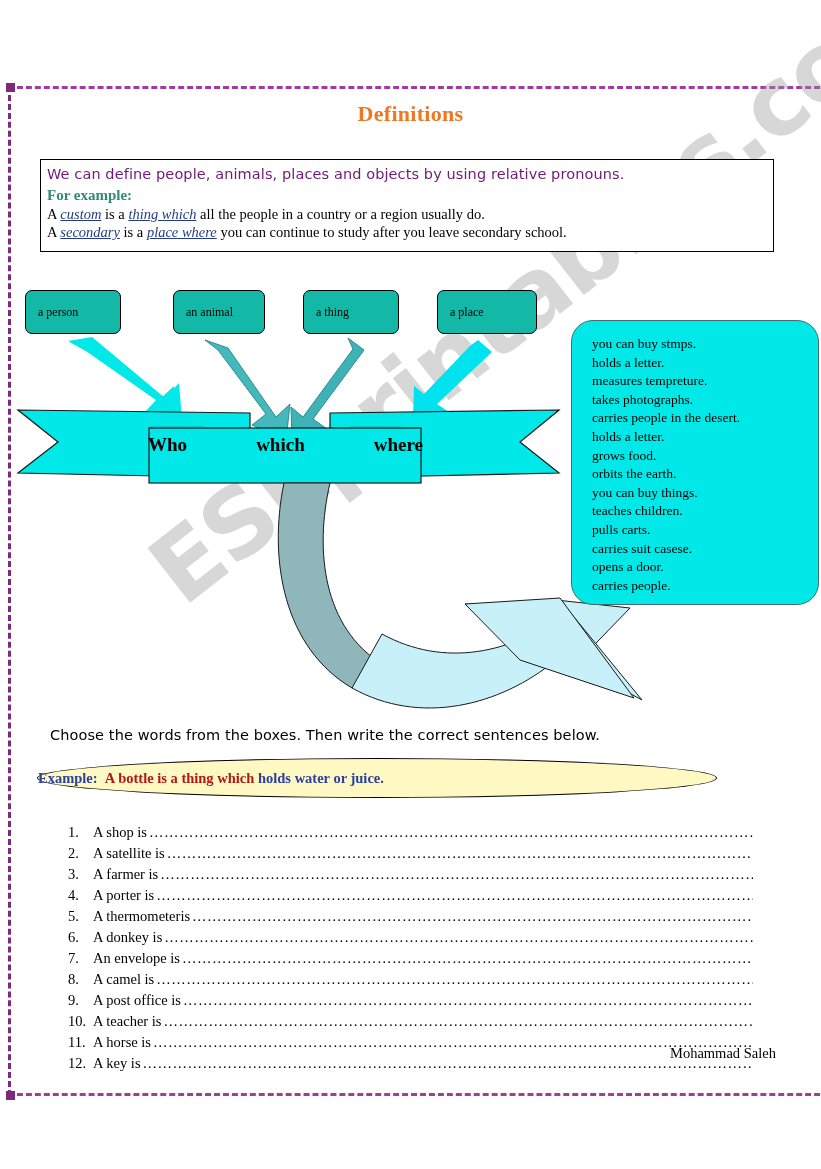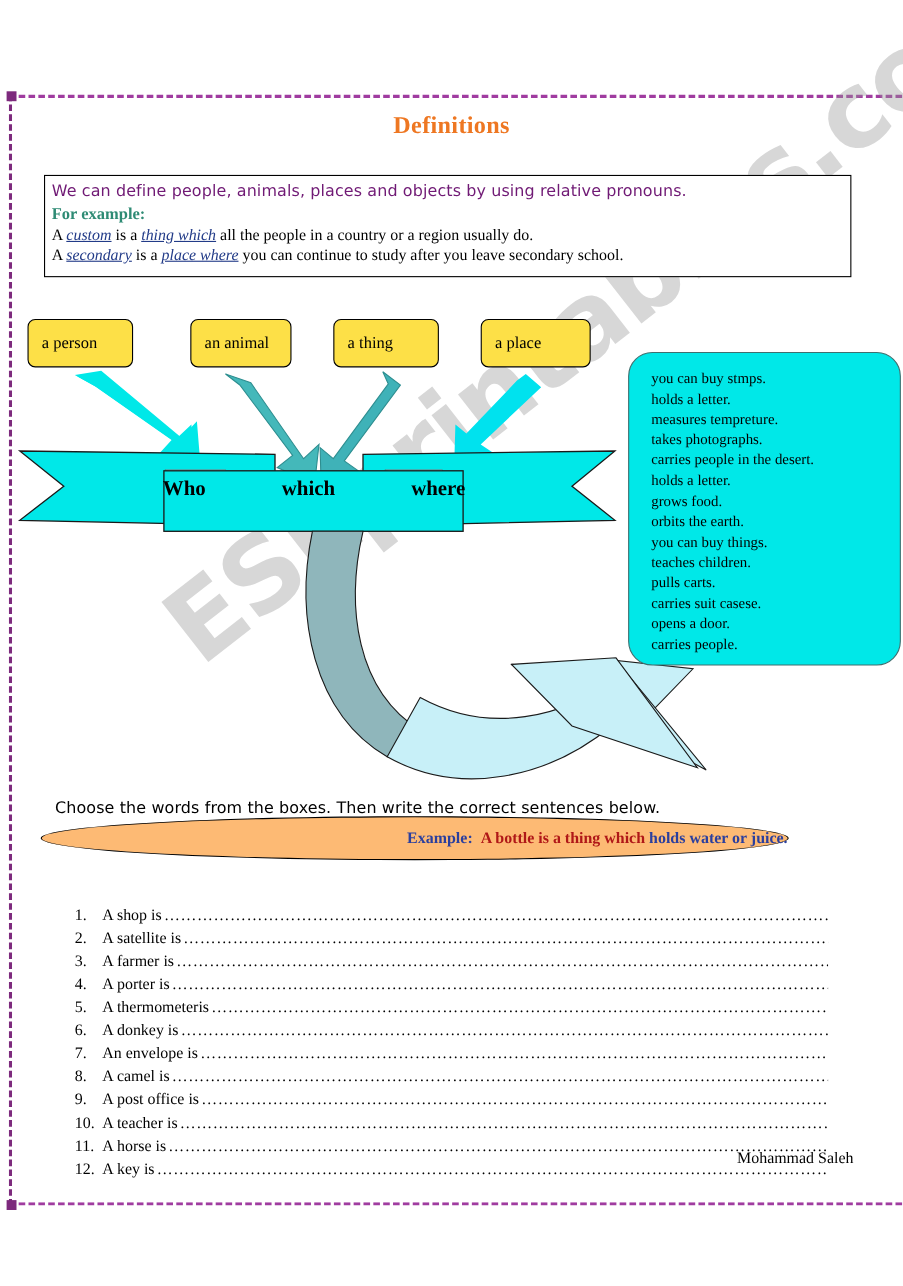--- a/index.html
+++ b/index.html
@@ -112,24 +112,24 @@
     font-style: italic;
     text-decoration: underline;
   }
 
   
   .cat-box {
     position: absolute;
     height: 44px;
     border: 1px solid #000000;
     border-radius: 7px;
-    background: #fde047;
+    background: #14b8a6;
     box-sizing: border-box;
     font-family: "Liberation Serif", serif;
-    font-size: 15px;
+    font-size: 12px;
     color: #000000;
     padding-left: 12px;
     display: flex;
     align-items: center;
   }
   #cat0 { left: 25px;  top: 290px; width: 96px; }
   #cat1 { left: 173px; top: 290px; width: 92px; }
   #cat2 { left: 303px; top: 290px; width: 96px; }
   #cat3 { left: 437px; top: 290px; width: 100px; }
 
@@ -179,30 +179,30 @@
     font-family: "DejaVu Sans", sans-serif;
     font-size: 14.5px;
     color: #000000;
     letter-spacing: 0.1px;
   }
 
   
   .ellipse {
     position: absolute;
     left: 37px;
-    top: 742px;
+    top: 758px;
     width: 680px;
     height: 40px;
-    background: #fdba74;
+    background: #fef9c3;
     border: 1px solid #000000;
     border-radius: 50%;
     box-sizing: border-box;
     display: flex;
     align-items: center;
-    justify-content: flex-end;
+    justify-content: flex-start;
   }
   .ellipse .ex-text {
     font-family: "Liberation Serif", serif;
     font-weight: bold;
     font-size: 14.5px;
     white-space: nowrap;
   }
   .ex-blue { color: #2b3f9e; }
   .ex-red  { color: #b01818; }
 

